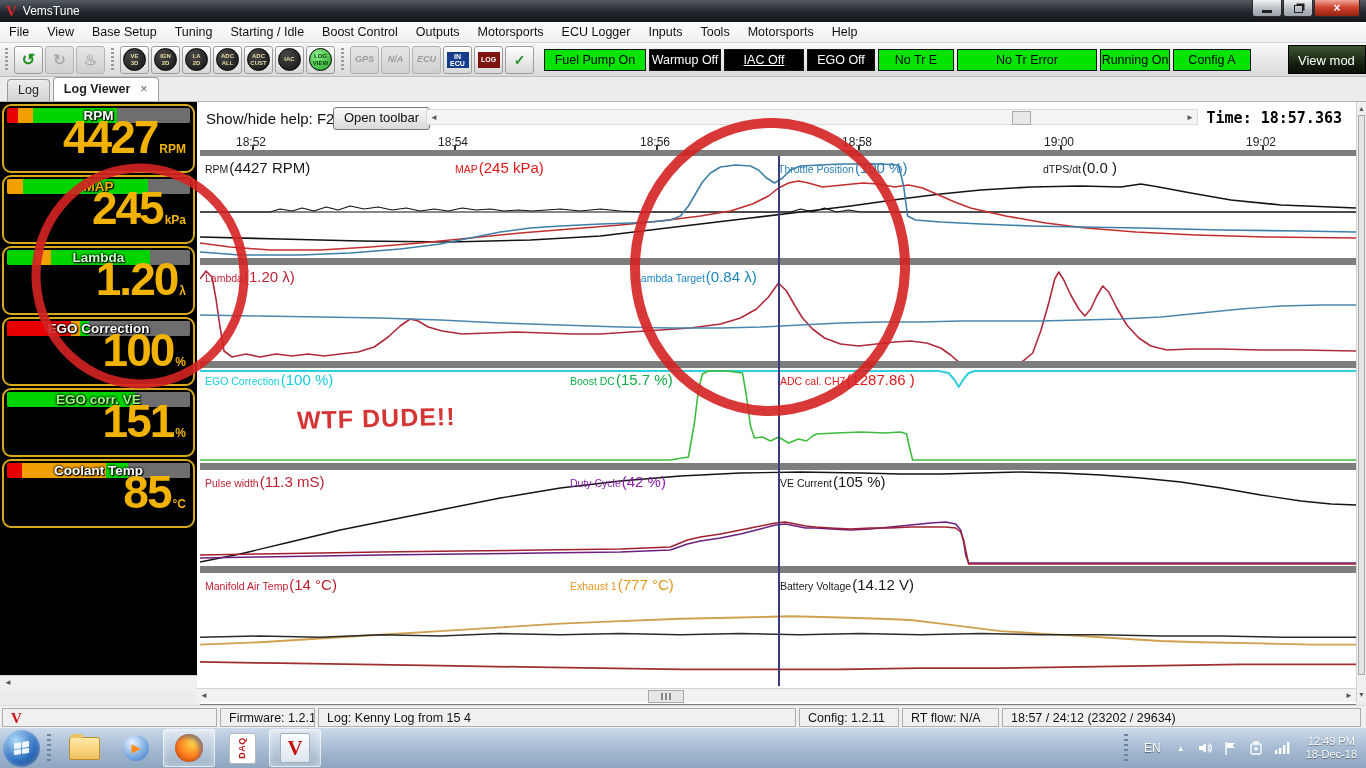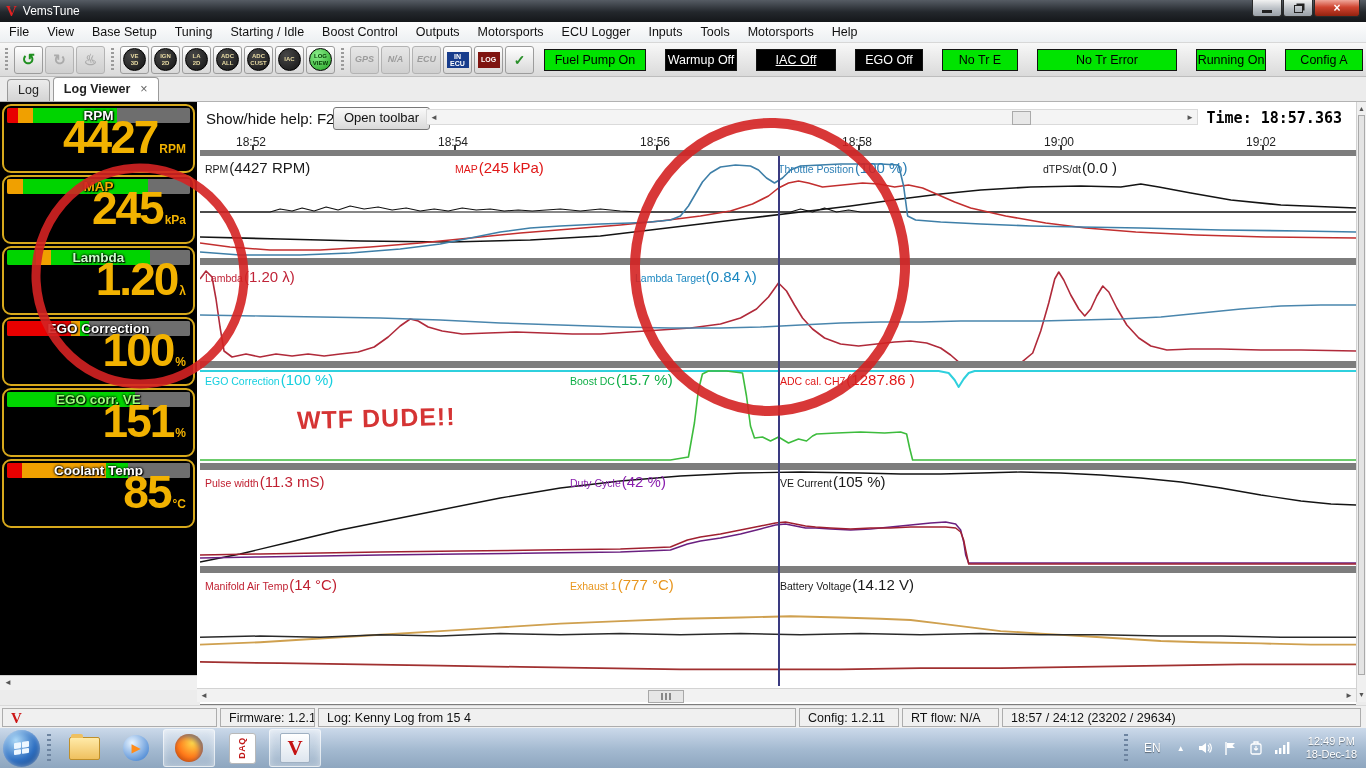--- a/index.html
+++ b/index.html
@@ -43,21 +43,21 @@
     display:flex;align-items:center;justify-content:center;white-space:pre-line;}
   .badge.green{background:radial-gradient(circle at 35% 30%,#8df08d,#1e9e1e);color:#053d05;}
   .sq{width:22px;height:16px;font-size:7px;font-weight:bold;display:flex;align-items:center;
     justify-content:center;text-align:center;line-height:1;white-space:pre-line;}
   .sq.blue{background:#173c8c;color:#fff;}
   .sq.red{background:#7e1410;color:#fff;}
   .sq.dimtx{background:transparent;color:#9b9b9b;font-size:9px;font-style:italic;}
   .glyph-green{color:#1f8f1f;font-size:16px;font-weight:bold;}
   .glyph-dim{color:#ababab;font-size:15px;font-weight:bold;}
   .glyph-check{color:#2a8f2a;font-size:14px;font-weight:bold;}
-  #chips{display:flex;align-items:center;margin-left:9px;gap:16px;}
+  #chips{display:flex;align-items:center;margin-left:9px;}
   .chip{height:20px;line-height:20px;text-align:center;font-size:12.5px;
     border:1px solid #141414;margin-right:3px;overflow:hidden;white-space:nowrap;}
   #viewmode{margin-left:auto;width:78px;height:29px;line-height:29px;padding-left:9px;
     background:linear-gradient(#3d5531,#121d0c 70%,#0a110a);color:#fff;font-size:13px;
     border:1px solid #000;box-sizing:border-box;overflow:hidden;white-space:nowrap;}
 
   
   #tabrow{position:absolute;left:0;top:77px;width:1366px;height:25px;background:#ececec;
     border-bottom:1px solid #b2b2b2;display:flex;align-items:flex-end;padding-left:7px;
     box-sizing:border-box;font-size:12.5px;}

